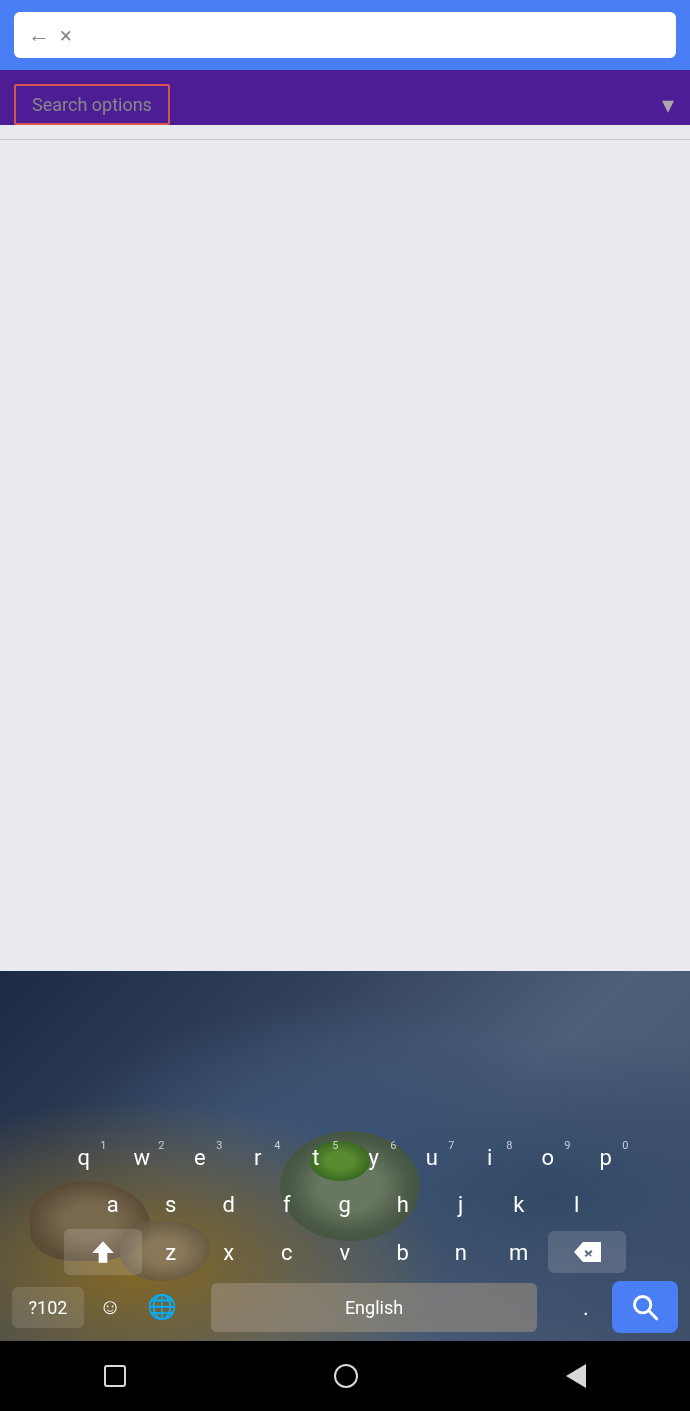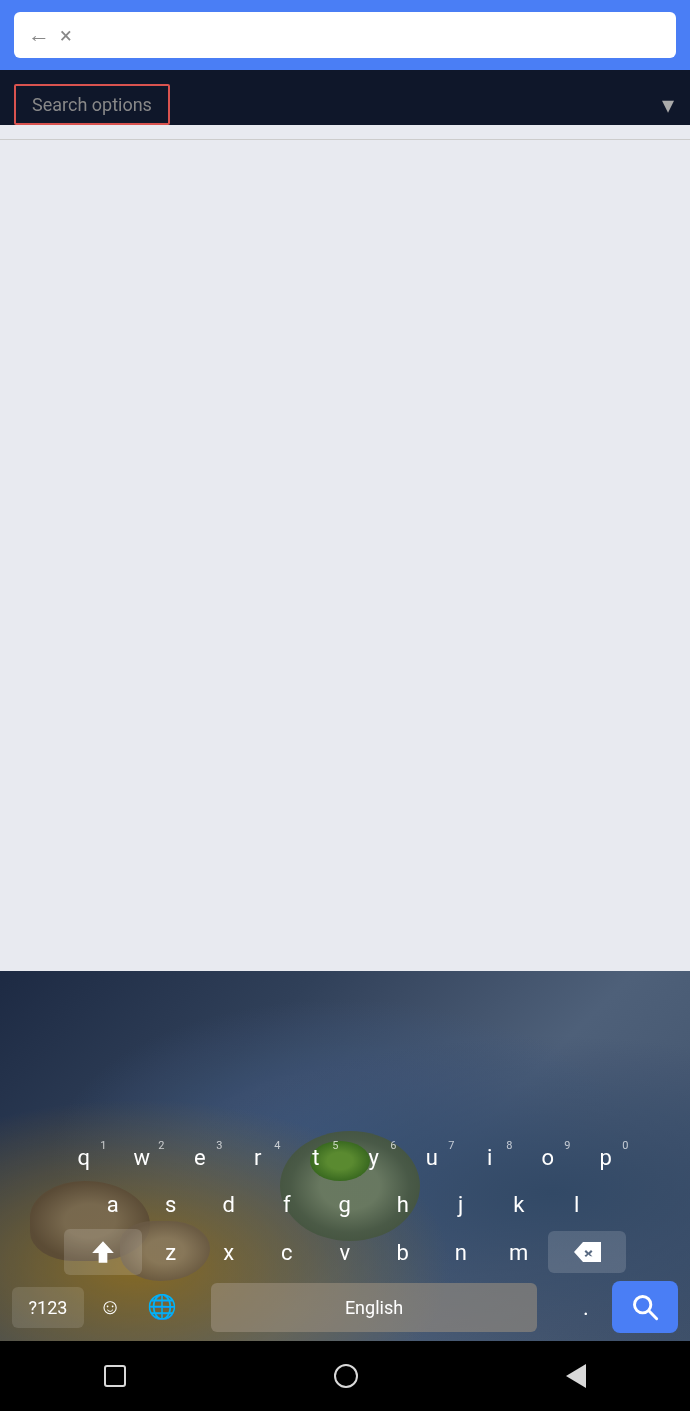--- a/index.html
+++ b/index.html
@@ -38,21 +38,21 @@
       background: transparent;
     }
     .back-icon, .clear-icon {
       color: #888;
       font-size: 22px;
       cursor: pointer;
     }
 
     
     .search-options-row {
-      background: #0f172a;
+      background: #4c1d95;
       display: flex;
       align-items: center;
       justify-content: space-between;
       padding: 14px 16px 0 14px;
     }
     .search-options-label {
       border: 2px solid #d9534f;
       padding: 8px 16px;
       color: #888;
       font-size: 18px;
@@ -357,21 +357,21 @@
       <div class="key">n</div>
       <div class="key">m</div>
       <div class="key-backspace">
         <svg width="28" height="22" viewBox="0 0 28 22" fill="white">
           <path d="M10 1L1 11l9 10h18V1H10zm7 14l-1.5-1.5L13 16l-1.5-1.5L14 13l-2.5-2.5L13 9l2.5 2.5L18 9l1.5 1.5L17 13l2.5 2.5z"></path>
         </svg>
       </div>
     </div>
 
     <div class="bottom-row">
-      <div class="key-123">?123</div>
+      <div class="key-123">?102</div>
       <div class="key-emoji">☺</div>
       <div class="key-globe">🌐</div>
       <div class="key-space">English</div>
       <div class="key-period">.</div>
       <div class="key-search-btn">
         <svg viewBox="0 0 24 24" fill="white">
           <circle cx="10" cy="10" r="7" stroke="white" stroke-width="2.5" fill="none"></circle>
           <line x1="15.5" y1="15.5" x2="22" y2="22" stroke="white" stroke-width="2.5" stroke-linecap="round"></line>
         </svg>
       </div>

